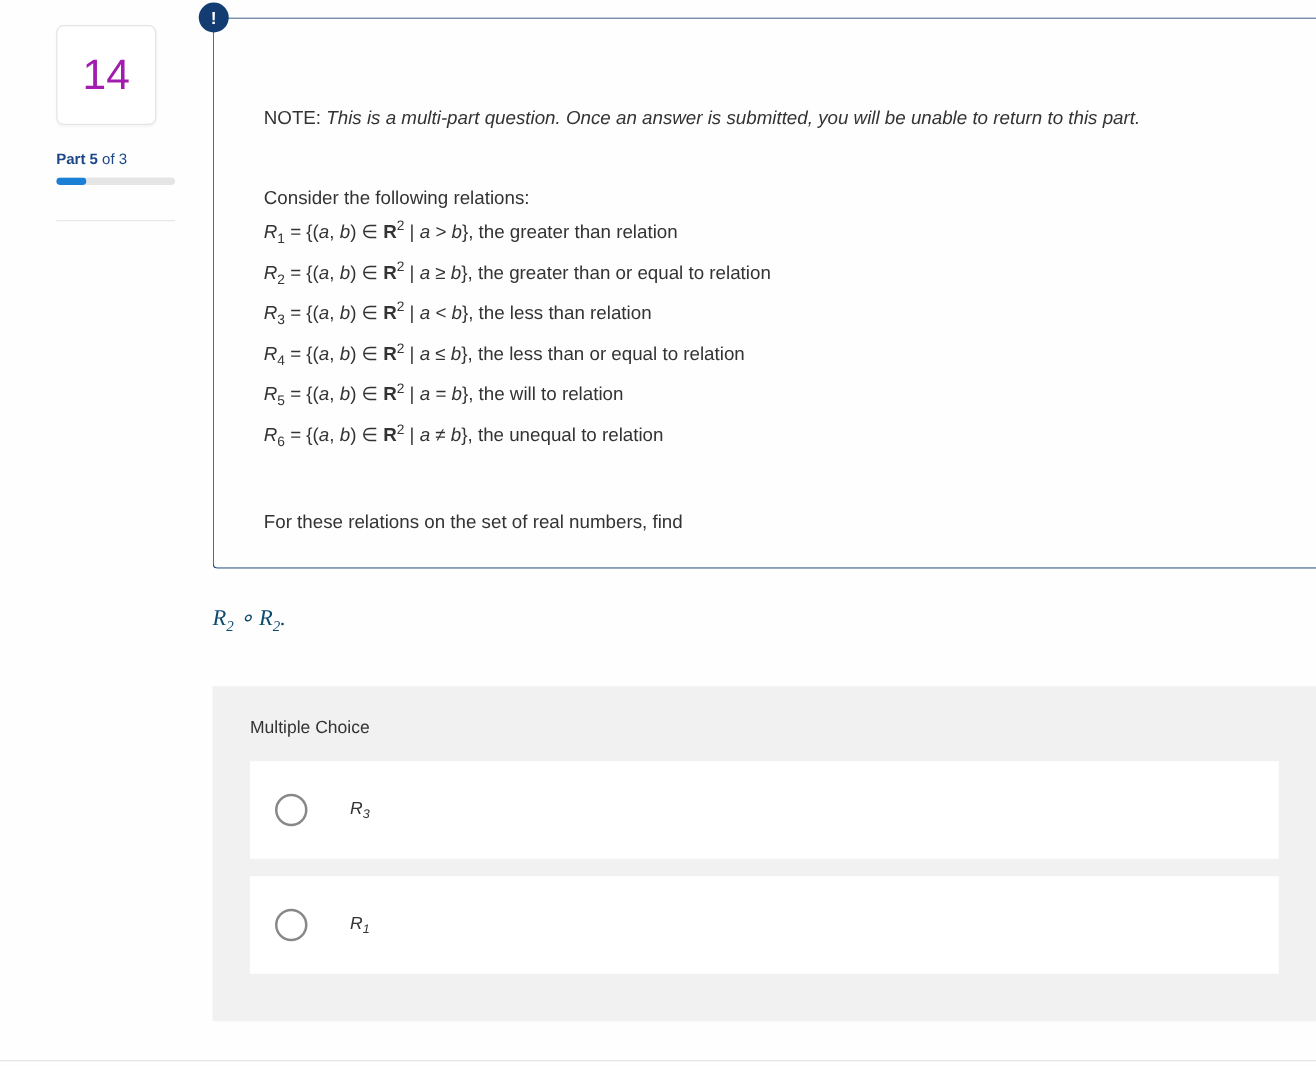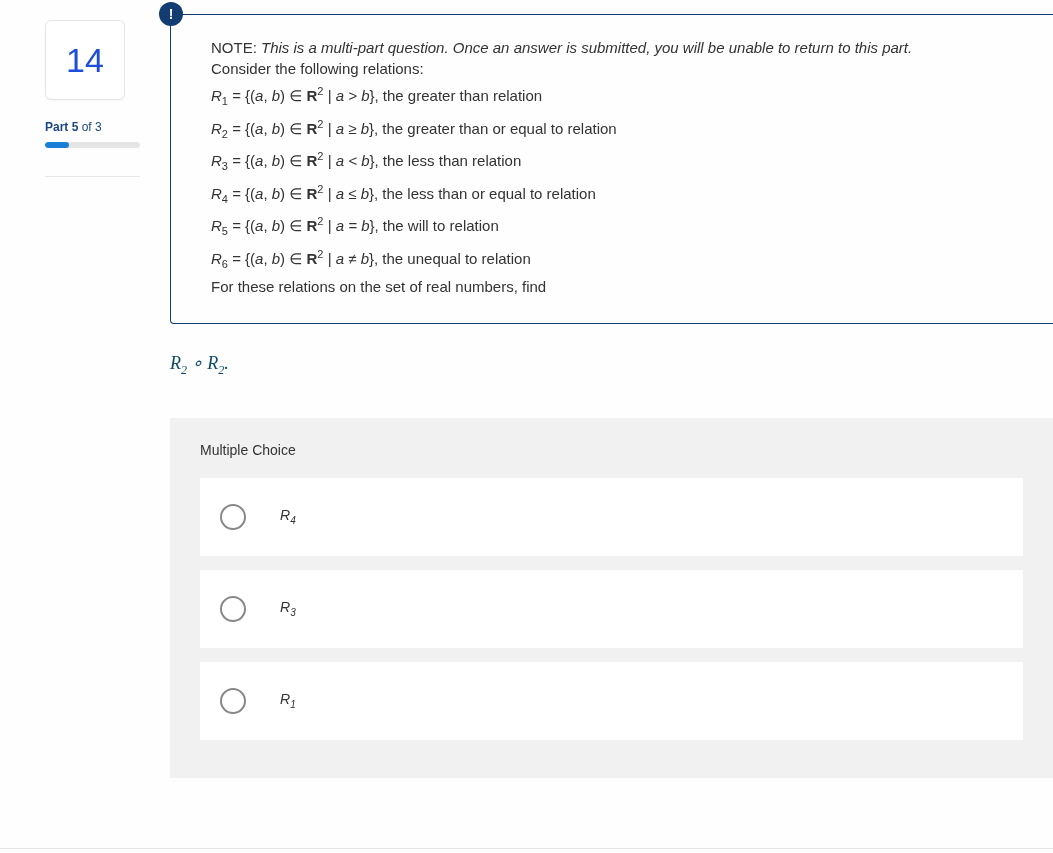--- a/index.html
+++ b/index.html
@@ -26,21 +26,21 @@
     background: #fff;
     border: 1px solid #e5e5e5;
     border-radius: 6px;
     width: 80px;
     height: 80px;
     display: flex;
     align-items: center;
     justify-content: center;
     font-size: 34px;
     font-weight: 400;
-    color: #1d4ed8;
+    color: #a21caf;
     box-shadow: 0 1px 2px rgba(0,0,0,0.04);
     margin-bottom: 20px;
   }
   .part-label {
     font-size: 12px;
     color: #1b4788;
     margin-bottom: 8px;
   }
   .part-label .bold { font-weight: 700; }
   .progress-track {
@@ -93,20 +93,21 @@
   .req-title {
     color: #133c72;
     font-weight: 700;
     font-size: 15px;
     margin-bottom: 10px;
   }
   .note-line {
     color: #333;
     font-size: 15px;
     margin-bottom: 4px;
+    margin-top: 47px;
   }
   .note-line .italic { font-style: italic; }
   .rel-line {
     font-size: 15px;
     color: #333;
     margin: 6px 0;
     line-height: 1.5;
   }
   .rel-line i { font-style: italic; }
   .rel-line sub { font-size: 11px; vertical-align: sub; }
@@ -212,26 +213,20 @@
     <div class="prompt">
       <span>R</span><sub>2</sub><span> ∘ </span><span>R</span><sub>2</sub><span>.</span>
     </div>
 
     <div class="mc-block">
       <div class="mc-title">Multiple Choice</div>
 
       <div class="choice">
         <div class="radio"></div>
         <div class="choice-label">
-          <span>R</span><sub>4</sub>
-        </div>
-      </div>
-      <div class="choice">
-        <div class="radio"></div>
-        <div class="choice-label">
           <span>R</span><sub>3</sub>
         </div>
       </div>
       <div class="choice">
         <div class="radio"></div>
         <div class="choice-label">
           <span>R</span><sub>1</sub>
         </div>
       </div>
     </div>

